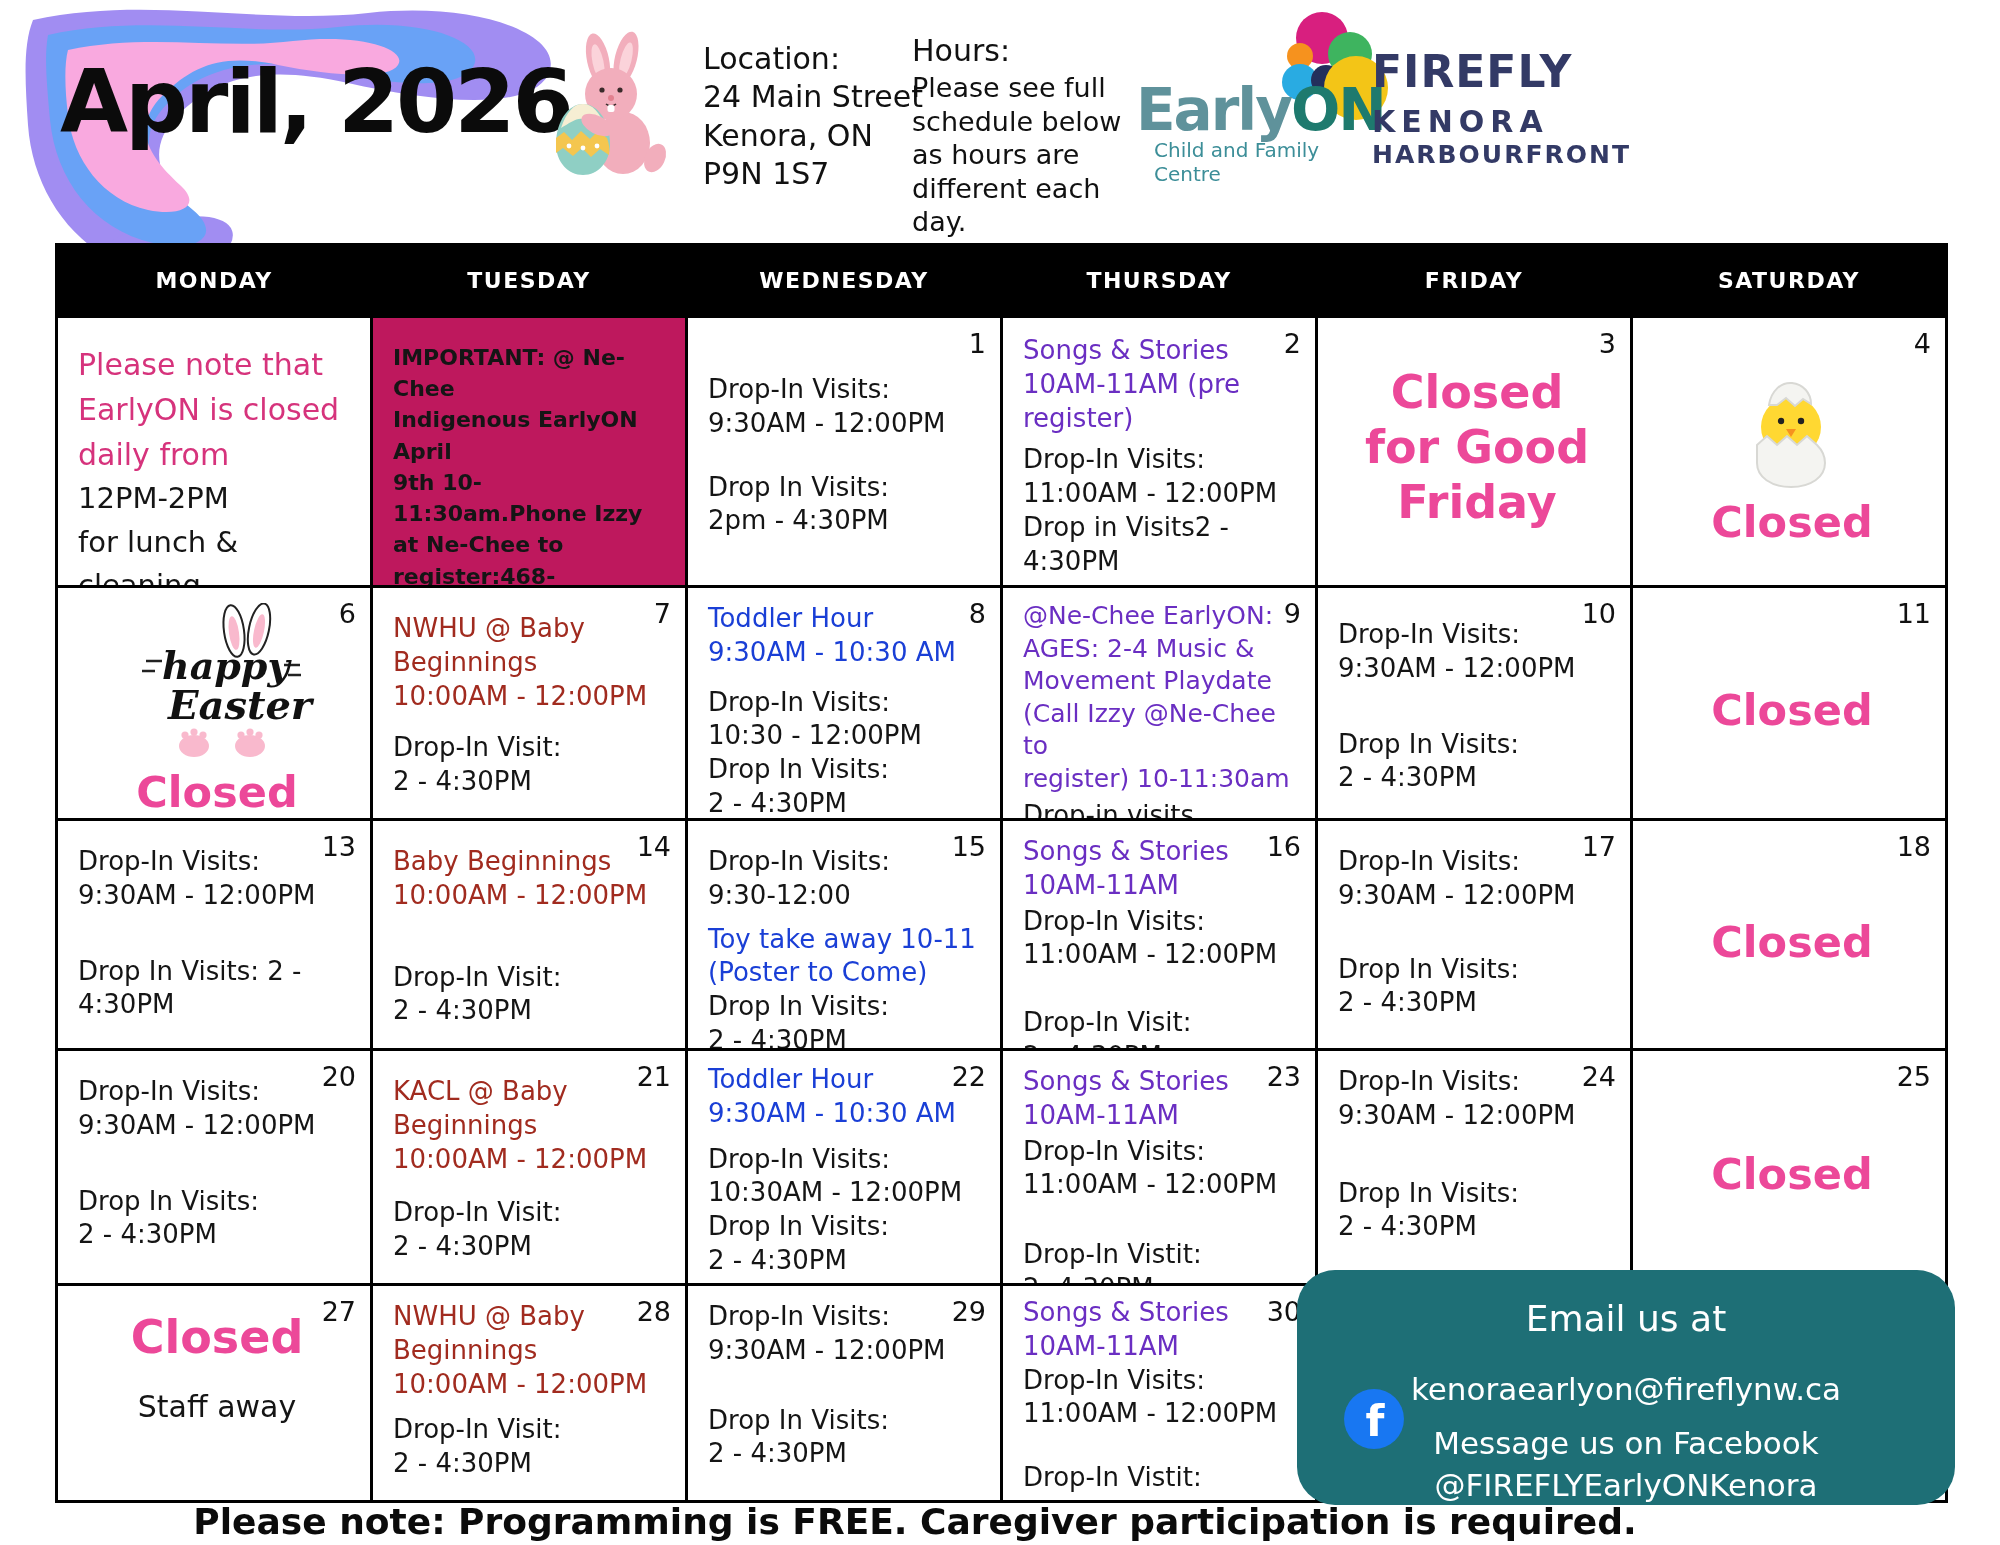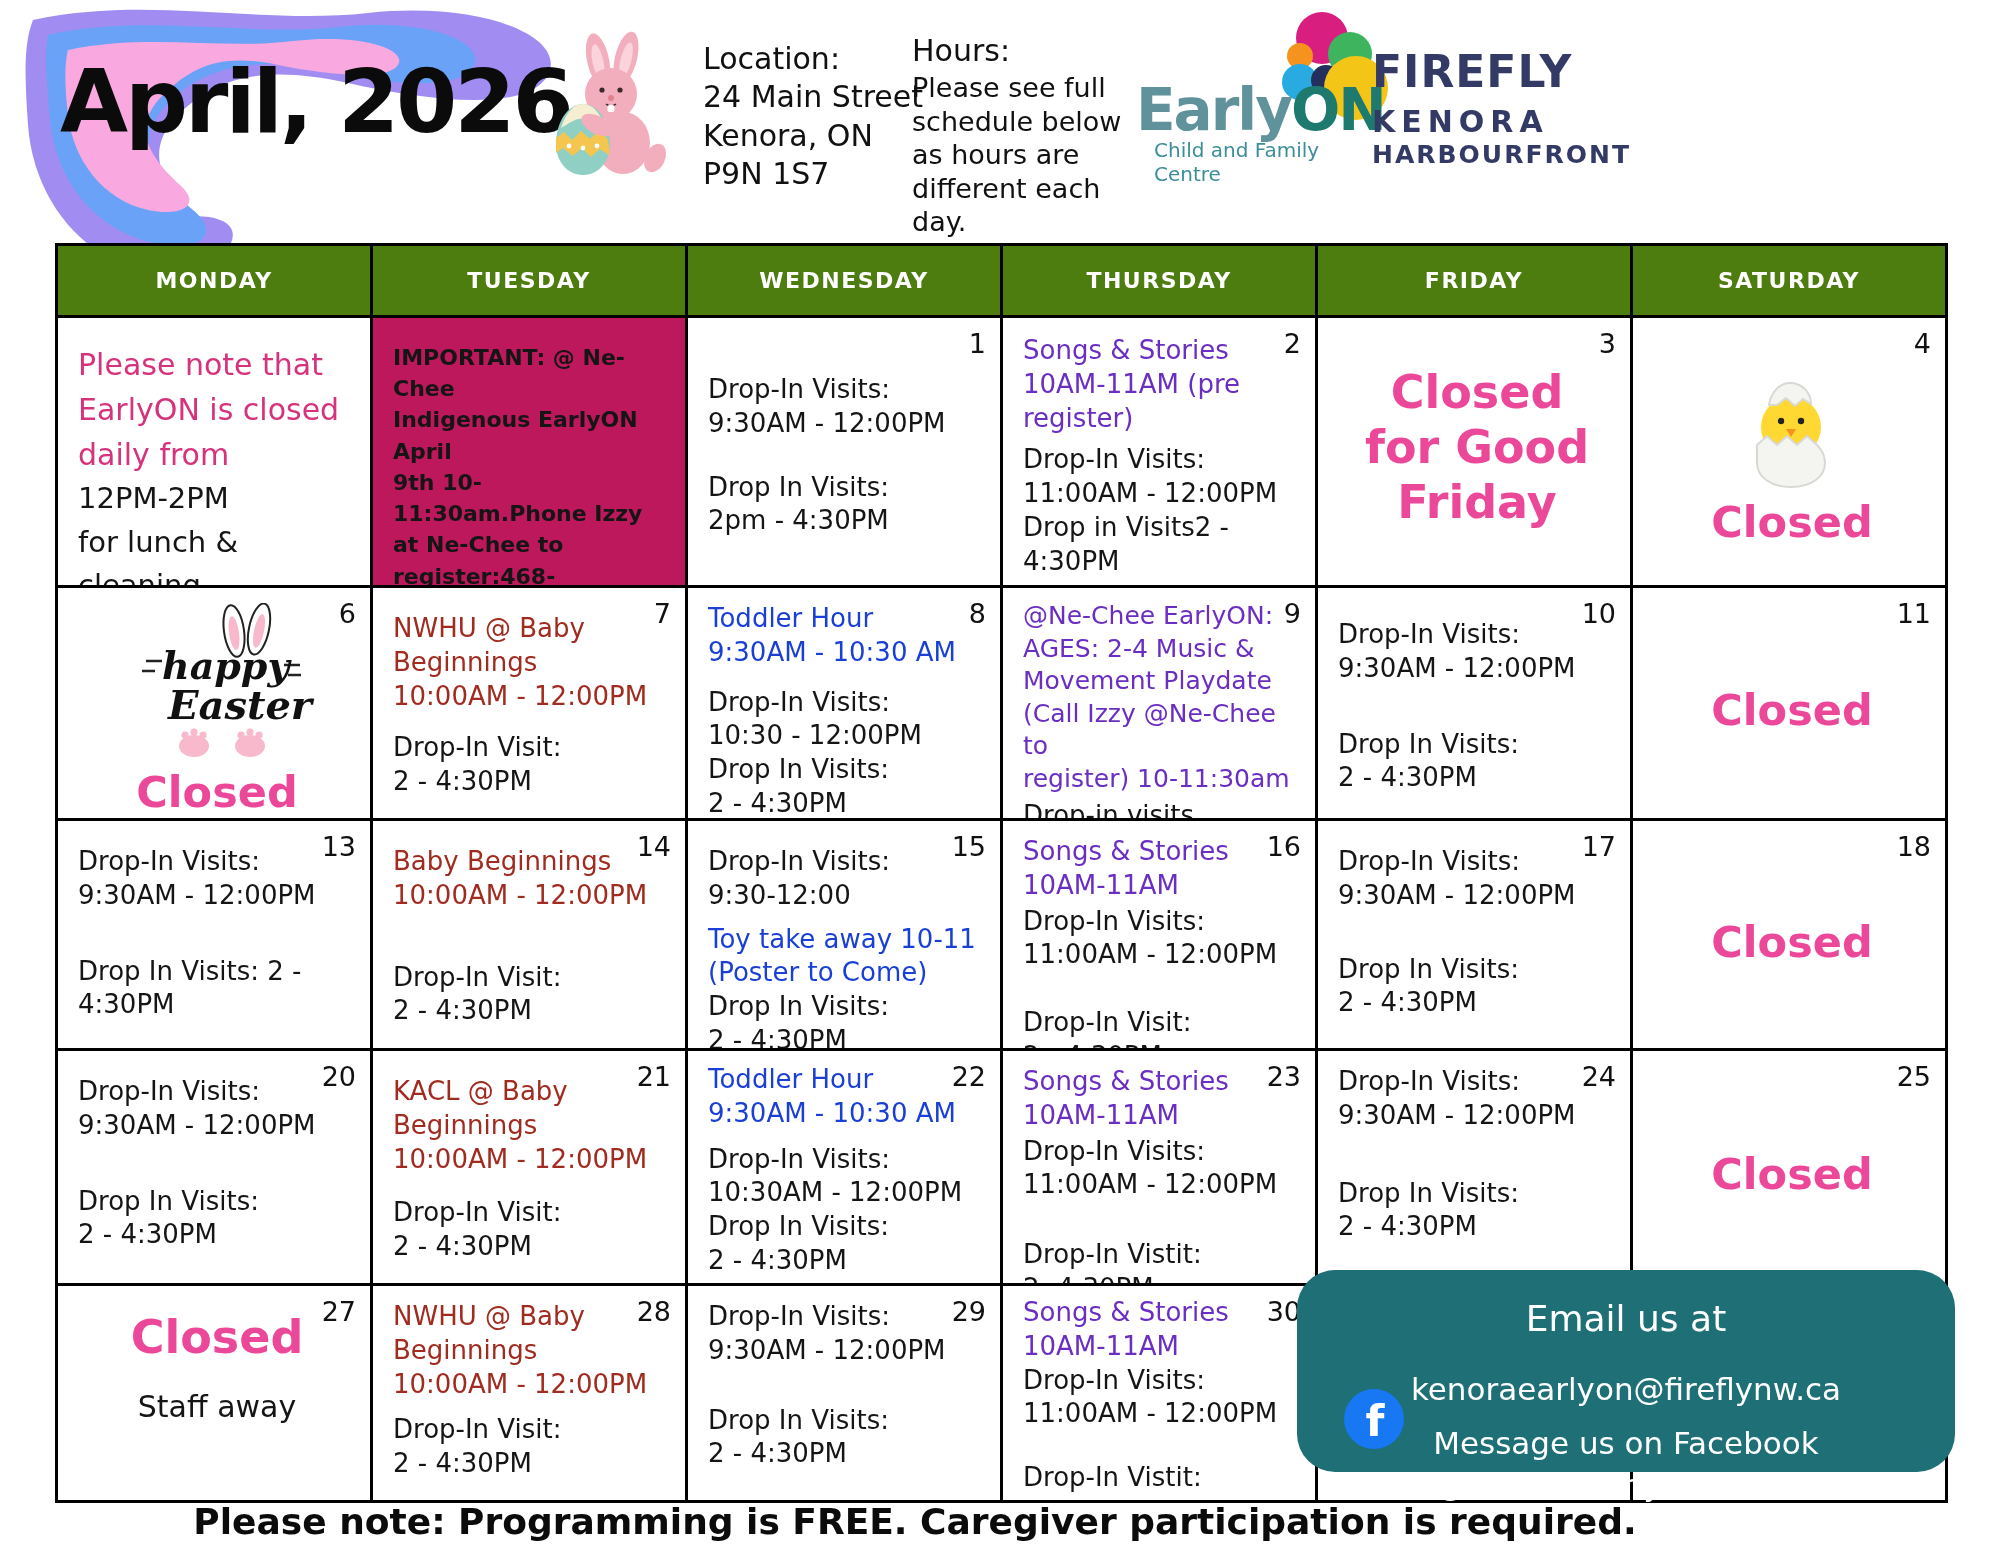--- a/index.html
+++ b/index.html
@@ -30,21 +30,21 @@
   .ff2 { font-size:30px; font-weight:800; letter-spacing:6px; margin-top:13px; line-height:1.0; }
   .ff3 { font-size:25px; font-weight:800; letter-spacing:2px; margin-top:5px; line-height:1.0; }
   
   .calendar {
     position:absolute; left:55px; top:243px; width:1890px; z-index:1;
     display:grid; grid-template-columns:repeat(6,1fr);
     grid-template-rows:72px 270px 233px 230px 235px 217px;
     border-left:3px solid #000; border-top:3px solid #000;
   }
   .day-header {
-    background:#4d7c0f; color:#fff; font-weight:700; font-size:22px; letter-spacing:1.5px;
+    background:#000000; color:#fff; font-weight:700; font-size:22px; letter-spacing:1.5px;
     display:flex; align-items:center; justify-content:center;
     border-right:3px solid #000; border-bottom:3px solid #000;
   }
   .cell {
     position:relative; background:#fff; overflow:hidden;
     border-right:3px solid #000; border-bottom:3px solid #000;
     padding:24px 14px 8px 20px; font-size:26px; line-height:1.3; font-weight:500;
   }
   .cell.bg-yellow { background:#be185d; }
   .cell.center { display:flex; flex-direction:column; align-items:center; justify-content:center; text-align:center; }
@@ -54,21 +54,21 @@
   .line.big { font-size:43px; font-weight:800; line-height:1.2; color:#ec4899; }
   .line.bold { font-weight:700; }
   .c-black { color:#151515; }
   .c-pink { color:#d6337c; }
   .c-darkred { color:#a12b1f; }
   .c-purple { color:#6a2ec2; }
   .c-blue { color:#1a3fd6; }
   .cell-icon { line-height:0; margin-bottom:6px; }
   
   .contact {
-    position:absolute; left:1297px; top:1270px; width:658px; height:202px; z-index:5;
+    position:absolute; left:1297px; top:1270px; width:658px; height:235px; z-index:5;
     background:#1e6f76; border-radius:38px; color:#fff; text-align:center;
     padding-top:28px; box-sizing:border-box;
   }
   .contact .l1 { font-size:36px; font-weight:500; margin-bottom:8px; }
   .contact .l2 { font-size:31px; margin-bottom:18px;margin-top:32px; }
   .contact .l3 { font-size:31px; margin-bottom:6px; }
   .contact .l4 { font-size:31px; }
   .fb-icon { position:absolute; left:46px; top:118px; }
   
   .footer {

